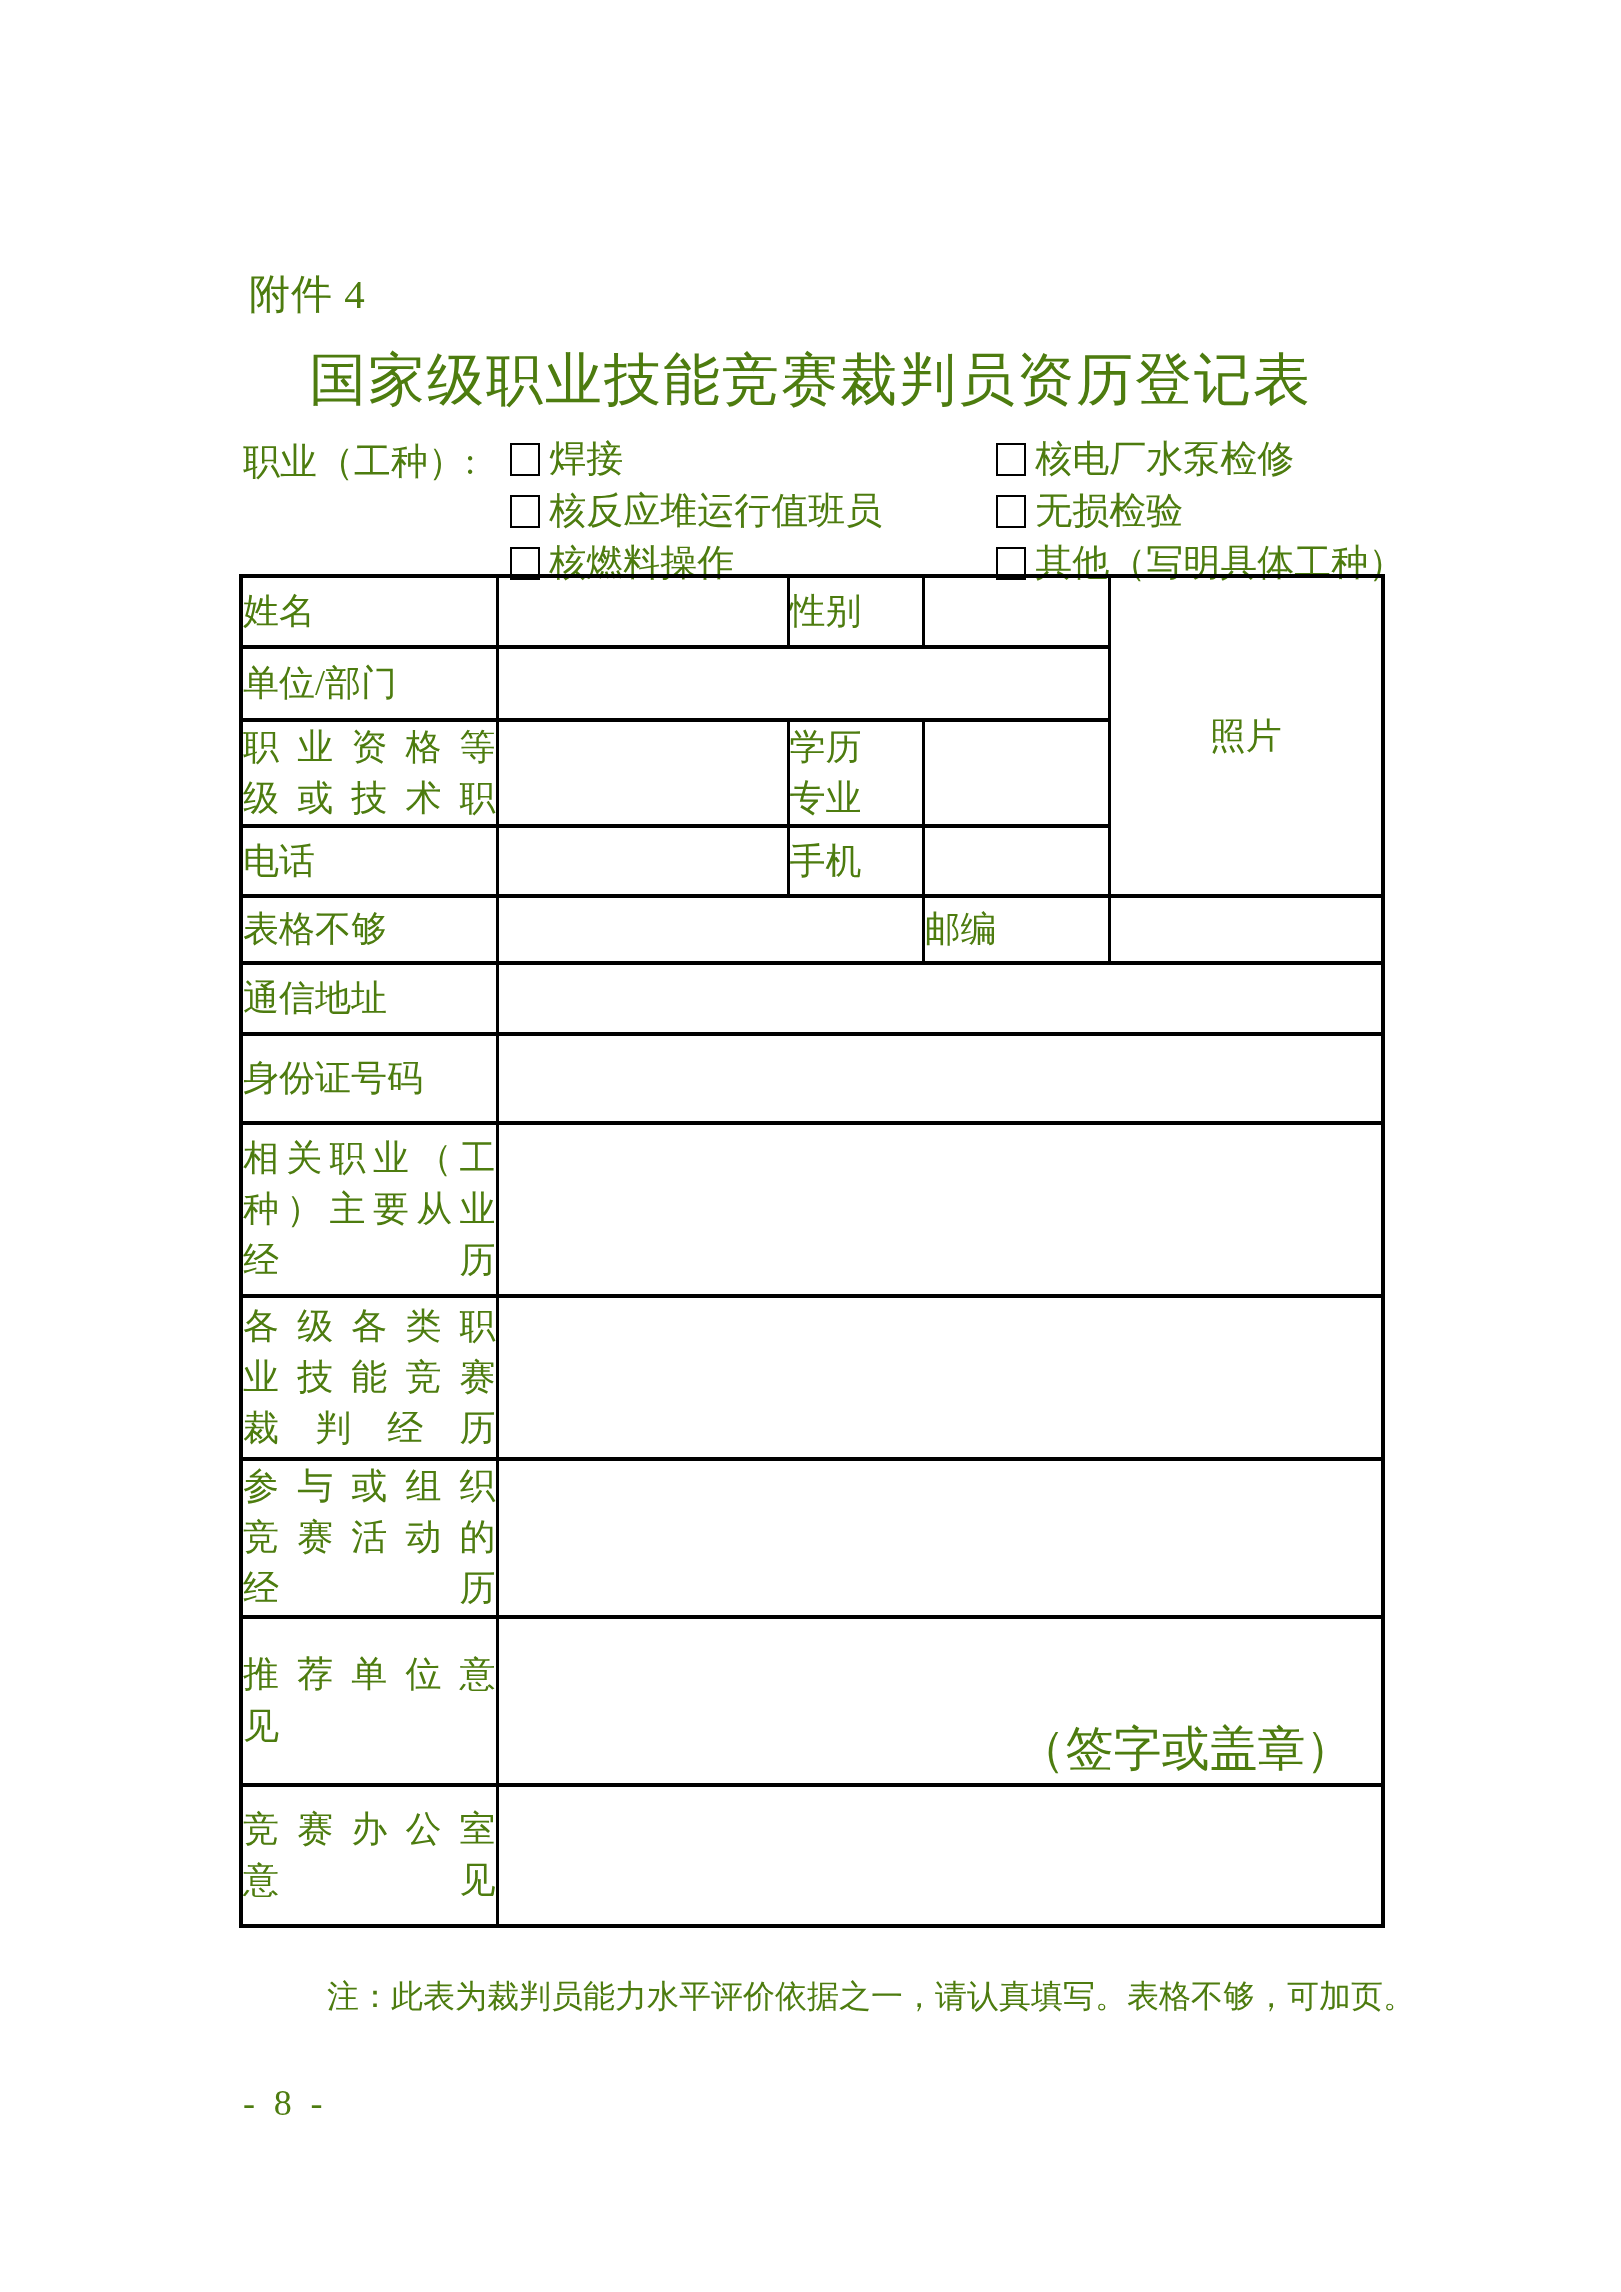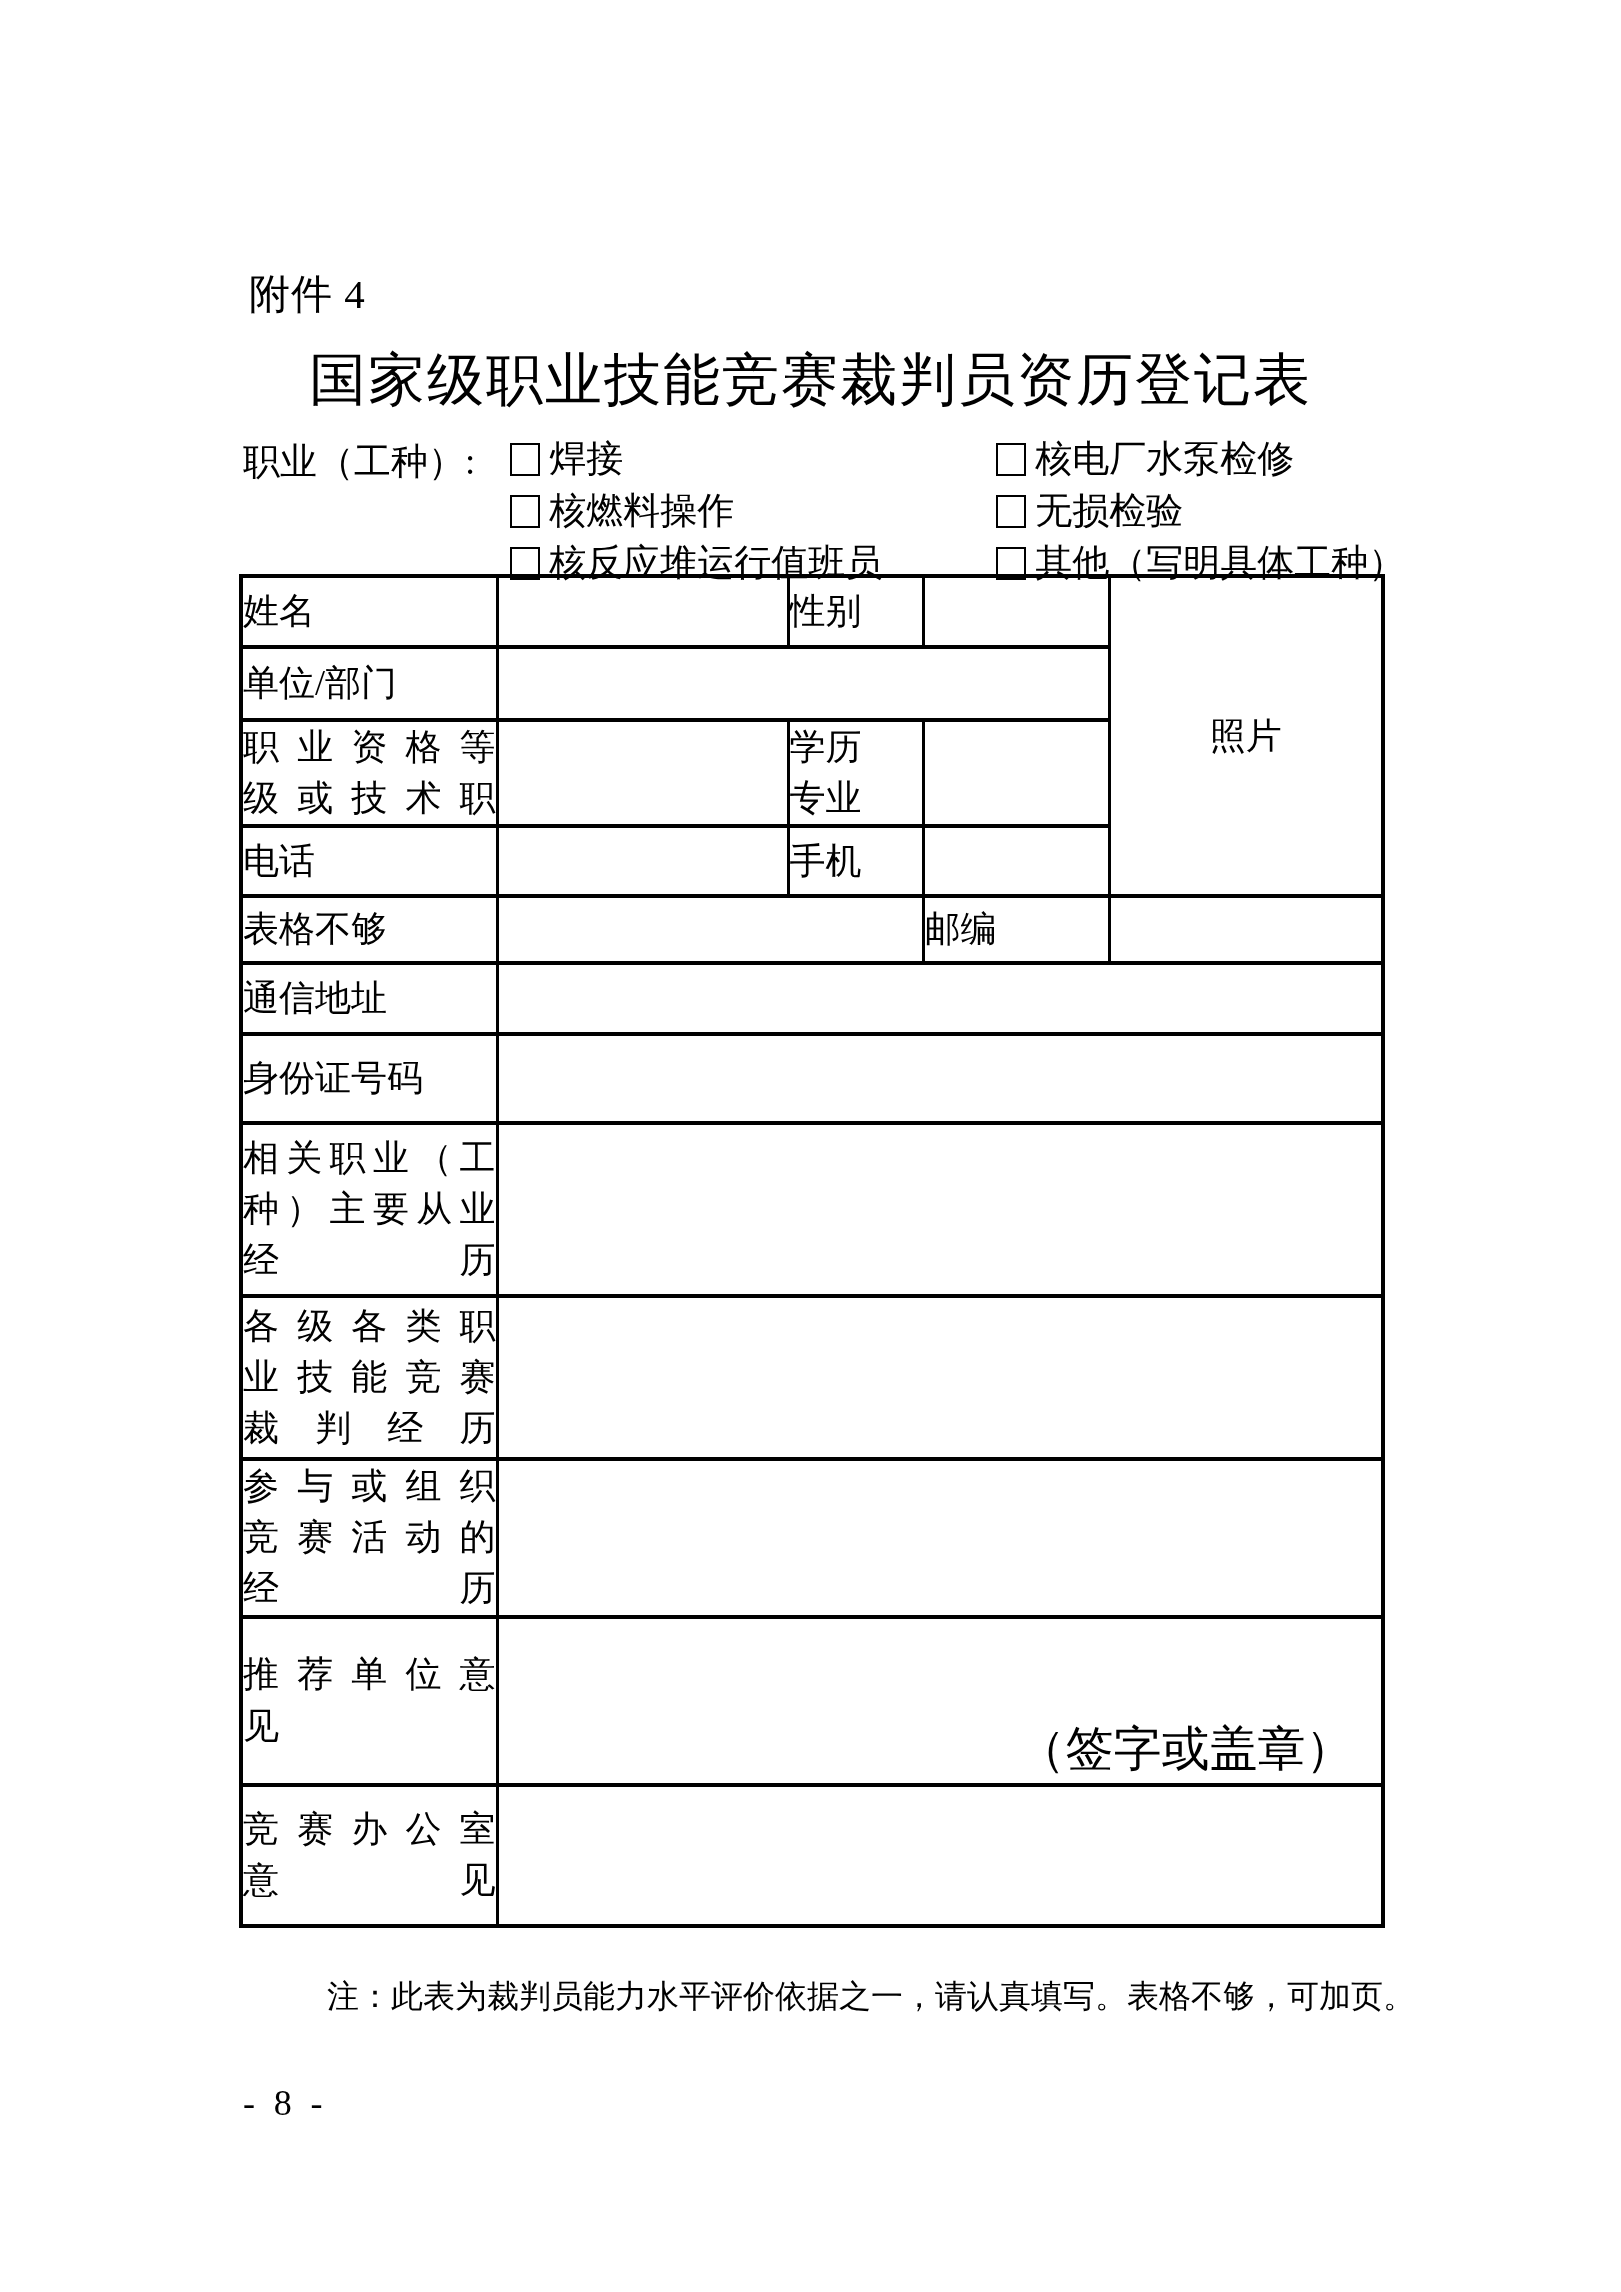--- a/index.html
+++ b/index.html
@@ -1,21 +1,21 @@
 <!DOCTYPE html>
 <html><head>
 <meta charset="utf-8">
 <style>
   html,body{margin:0;padding:0;background:#e8e8e8;}
   .page{
     position:relative;
     width:1621px;height:2293px;
     background:#ffffff;
     font-family:"Liberation Serif","DejaVu Serif",serif;
-    color:#000000;
+    color:#4d7c0f;
     overflow:hidden;
   }
   .attachment{
     position:absolute;left:249px;top:267px;
     font-size:41px;letter-spacing:1px;
   }
   .title{
     position:absolute;left:0;top:342px;width:100%;
     text-align:center;font-size:57px;font-weight:normal;letter-spacing:2px;
   }
@@ -69,25 +69,25 @@
   <div>
     <span class="occ-label">职业（工种）:</span>
 
     <div class="occ-col occ-col-1">
       <div class="opt">
         <span class="cb"></span>
         <span>焊接</span>
       </div>
       <div class="opt">
         <span class="cb"></span>
-        <span>核燃料操作</span>
+        <span>核反应堆运行值班员</span>
       </div>
       <div class="opt">
         <span class="cb"></span>
-        <span>核反应堆运行值班员</span>
+        <span>核燃料操作</span>
       </div>
     </div>
 
     <div class="occ-col occ-col-2">
       <div class="opt">
         <span class="cb"></span>
         <span>核电厂水泵检修</span>
       </div>
       <div class="opt">
         <span class="cb"></span>

